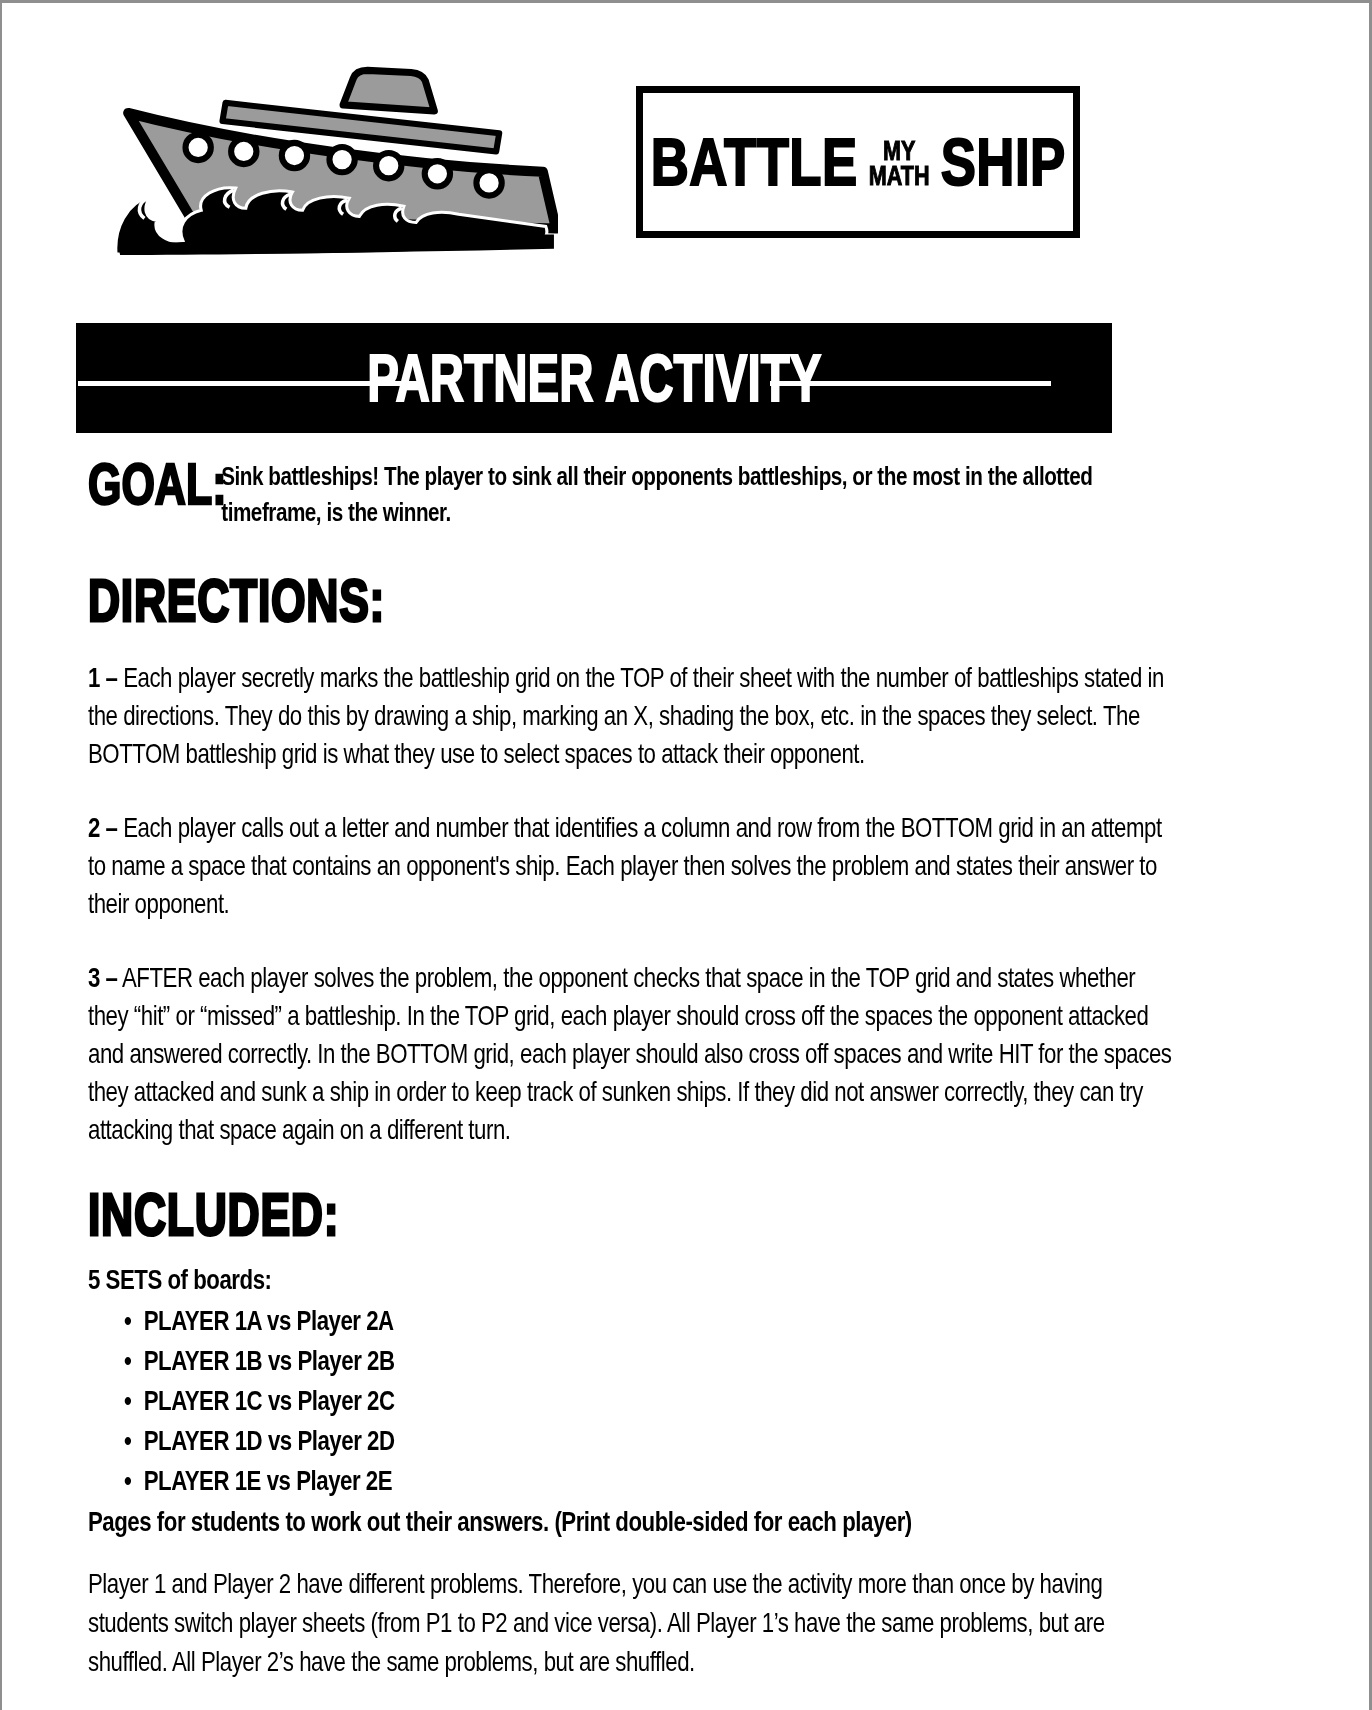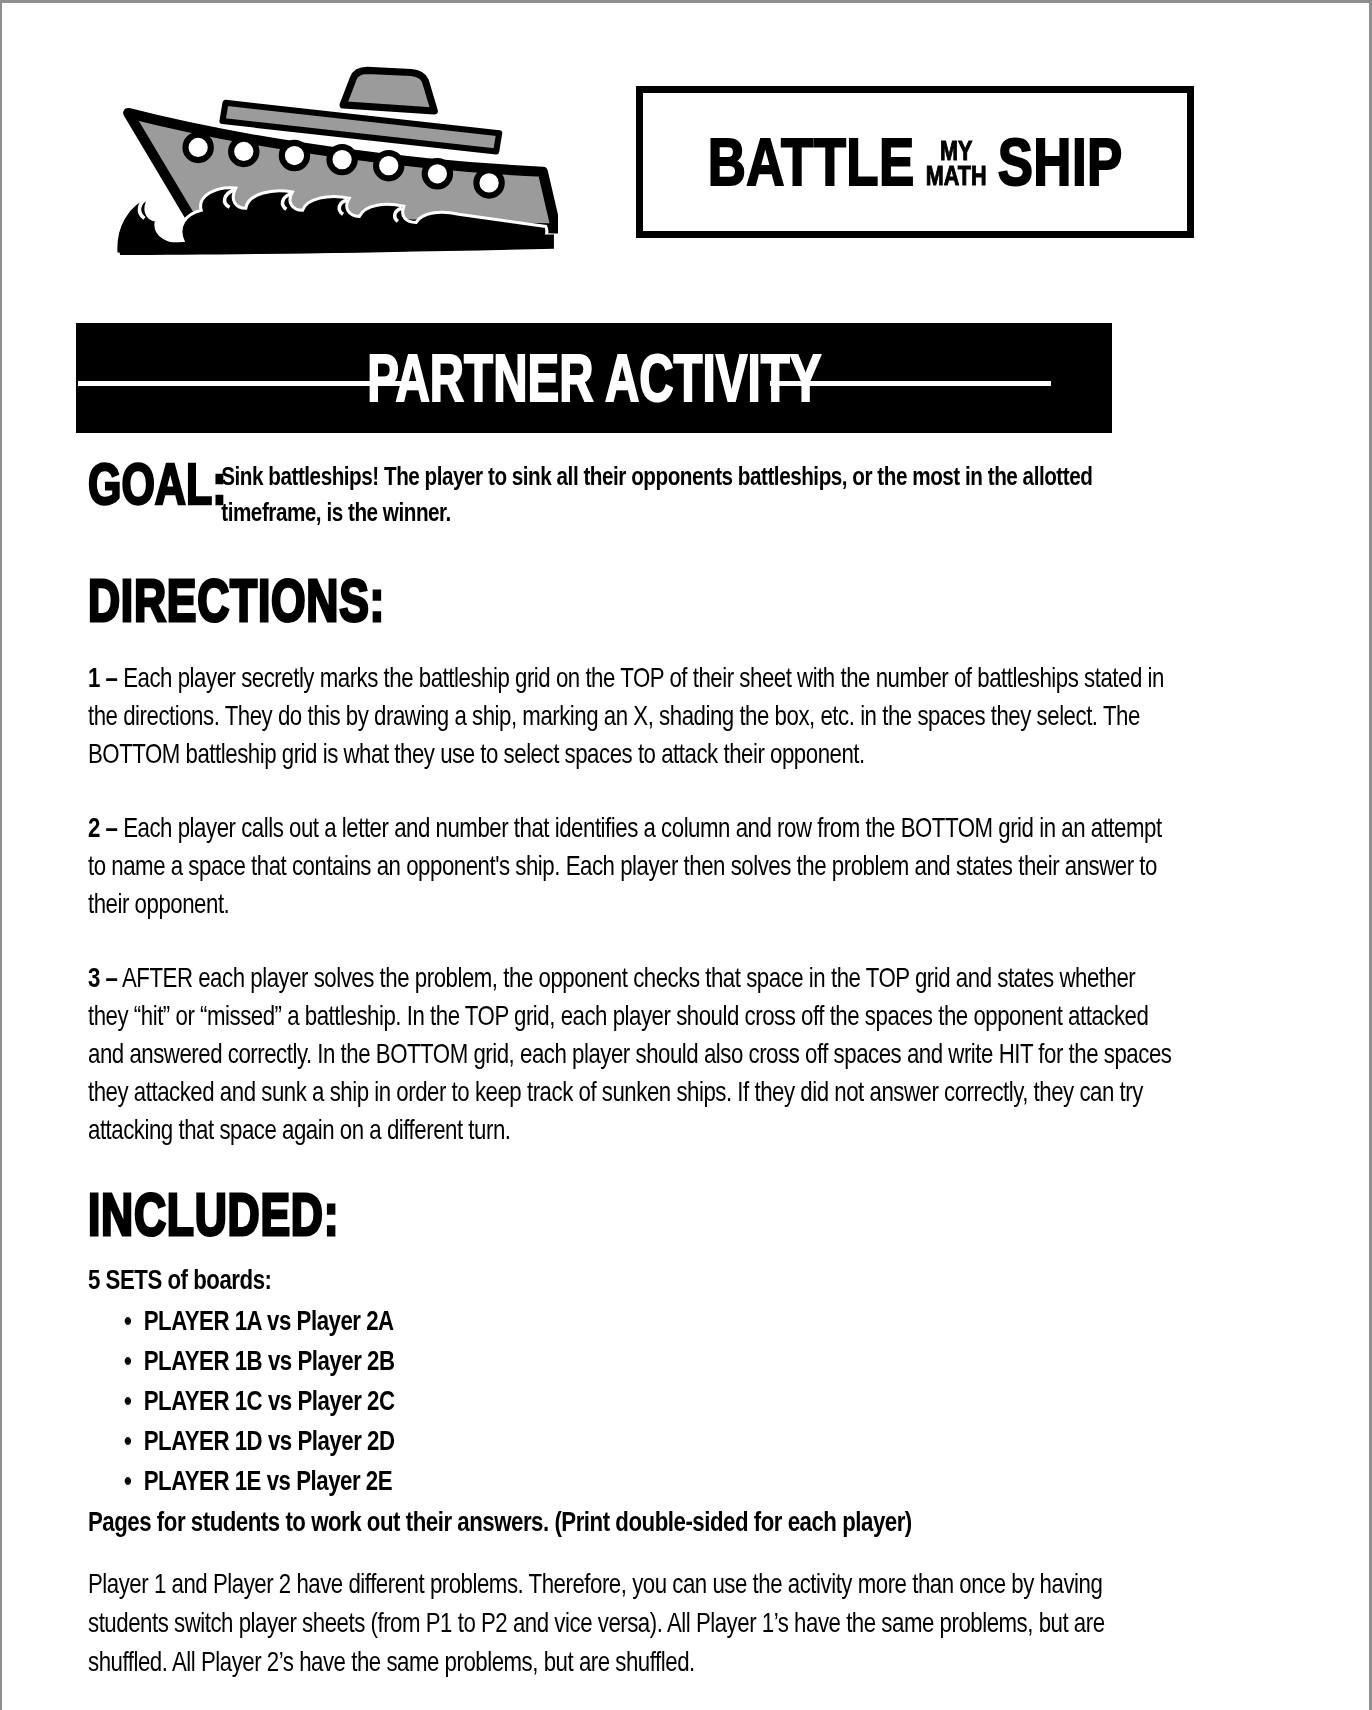--- a/index.html
+++ b/index.html
@@ -5,21 +5,21 @@
   html,body{margin:0;padding:0;background:#ffffff;}
   .page{
     position:relative;width:1372px;height:1710px;background:#fff;overflow:hidden;
     font-family:"Liberation Sans","DejaVu Sans",sans-serif;color:#000;
   }
   .page-border{position:absolute;inset:0;border-top:3px solid #8f8f8f;border-left:2px solid #8f8f8f;border-right:3px solid #8f8f8f;pointer-events:none;z-index:9;}
 
   
   .ship{position:absolute;left:112px;top:48px;width:446px;height:208px;}
   .title-box{
-    position:absolute;left:636px;top:86px;width:558px;height:152px;border:7px solid #000;
+    position:absolute;left:636px;top:86px;width:444px;height:152px;border:7px solid #000;
     box-sizing:border-box;display:flex;align-items:center;justify-content:center;background:#fff;
   }
   .title-row{white-space:nowrap;transform:scaleX(0.8);}
   .title-row .big{font-size:66px;font-weight:bold;-webkit-text-stroke:2px #000;letter-spacing:.5px;}
   .stack{display:inline-block;font-size:27px;line-height:25px;font-weight:bold;-webkit-text-stroke:1px #000;text-align:center;margin:0 14px;}
 
   
   .banner{position:absolute;left:76px;top:323px;width:1036px;height:110px;background:#000;display:flex;align-items:center;justify-content:center;}
   .banner-text{color:#fff;font-size:66px;font-weight:bold;-webkit-text-stroke:2px #fff;transform:scaleX(0.72);white-space:nowrap;}
   .bline{position:absolute;top:58px;height:5px;background:#fff;}

